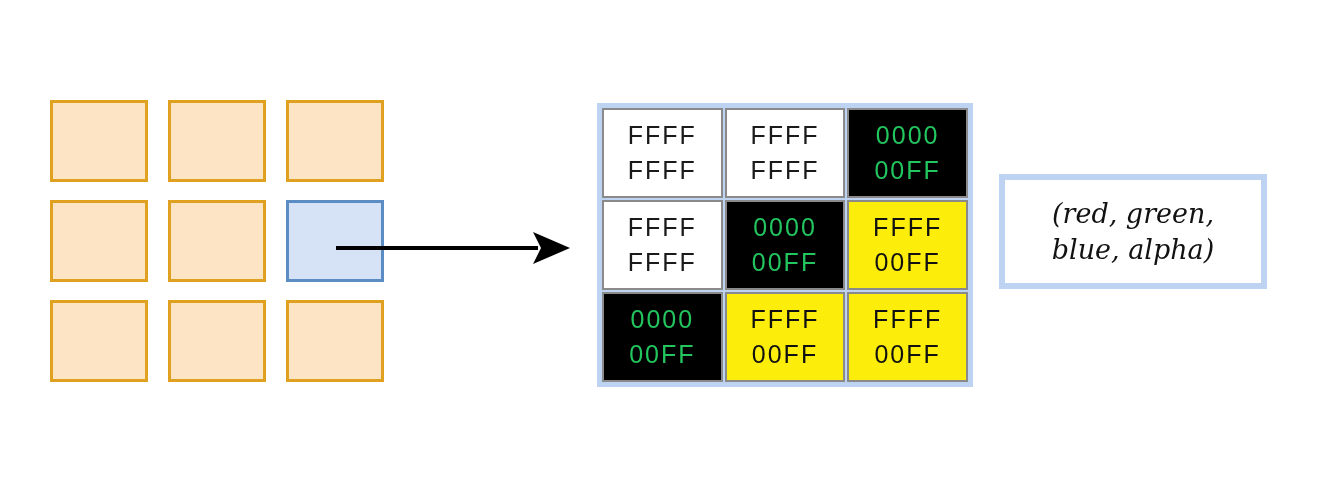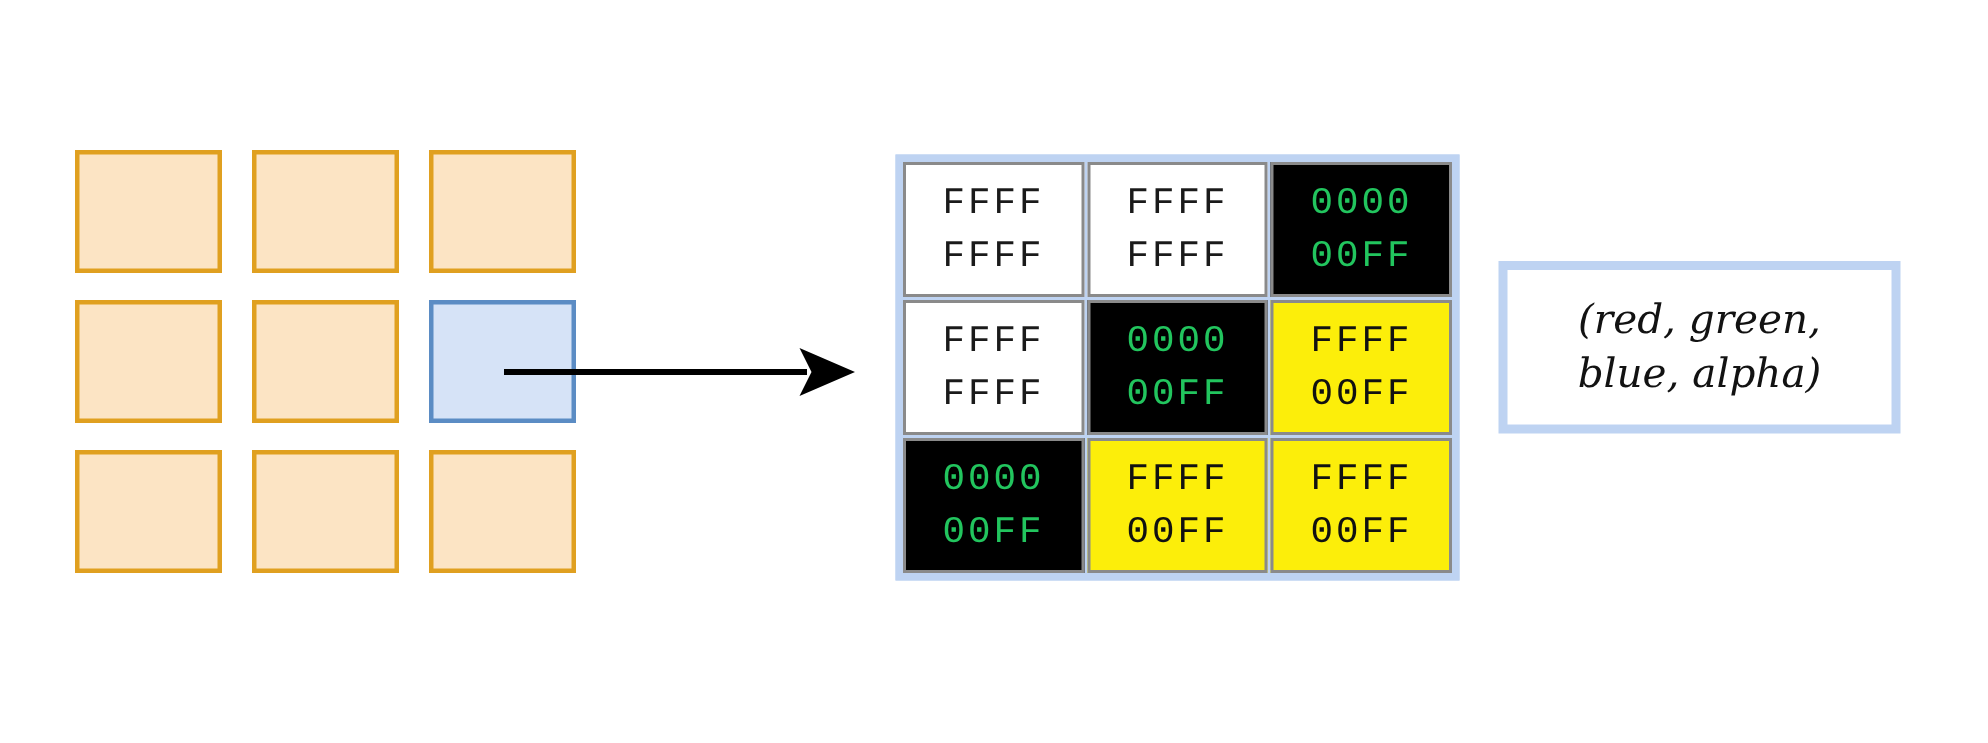--- a/index.html
+++ b/index.html
@@ -63,21 +63,21 @@
     grid-template-rows: 1fr 1fr 1fr;
     gap: 2px;
   }
   .px-cell {
     box-sizing: border-box;
     border: 2px solid #8a8a8a;
     display: flex;
     flex-direction: column;
     align-items: center;
     justify-content: center;
-    font-family: Liberation Mono, monospace;
+    font-family: Liberation Sans, sans-serif;
     font-size: 25px;
     line-height: 1.42;
     letter-spacing: 2px;
   }
   .px-cell .hexline {
     white-space: pre;
   }
   .px-white { background: #ffffff; color: #1a1a1a; }
   .px-black { background: #000000; color: #22c55e; }
   .px-yellow { background: #fcee0a; color: #111111; }

